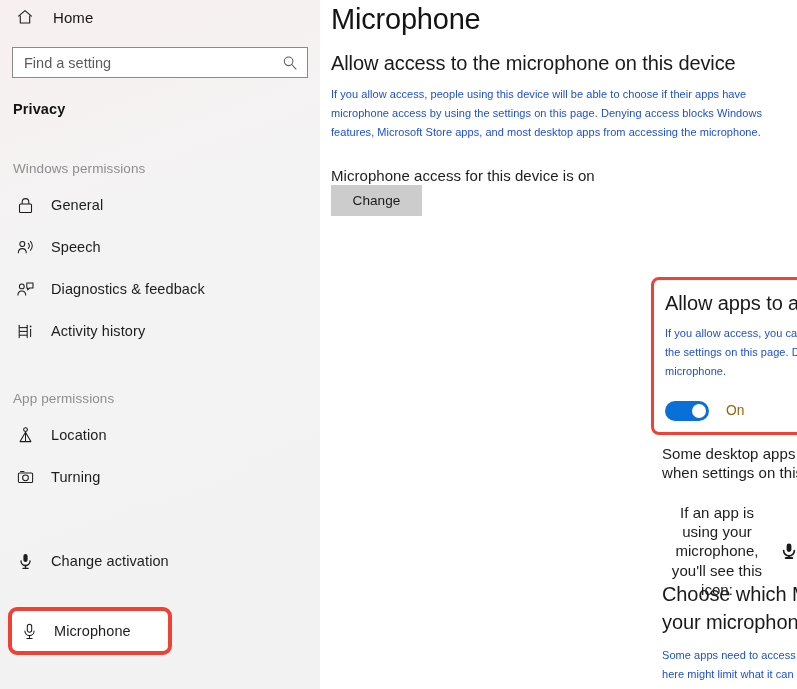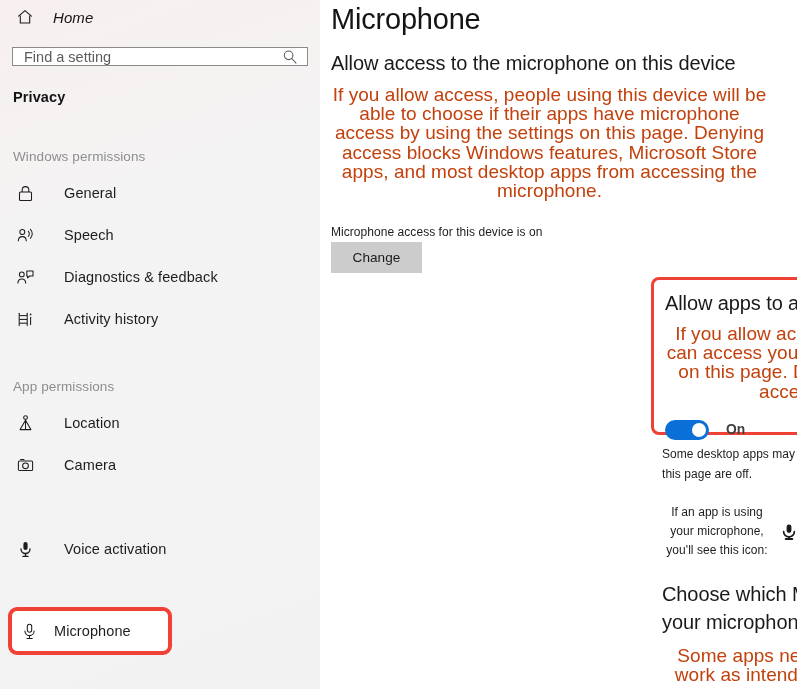--- a/index.html
+++ b/index.html
@@ -30,40 +30,39 @@
     background: linear-gradient(160deg, #f7eff0 0%, #f6f1f1 12%, #f4f3f3 30%, #f3f3f3 55%, #f2f2f2 100%);
     overflow: hidden;
   }
 
   .home-row {
     display: flex;
     align-items: center;
     height: 30px;
     padding-left: 14px;
     margin-top: 2px;
-    font-style: italic;
   }
   .home-row .ico {
     width: 22px;
     height: 22px;
     display: flex;
     align-items: center;
     justify-content: center;
     flex: 0 0 22px;
   }
   .home-label {
     font-size: 15px;
     color: #171717;
     margin-left: 17px;
     letter-spacing: .1px;
   }
 
   .search-wrap {
     margin: 15px 12px 0 12px;
-    height: 19px;
+    height: 31px;
     border: 1px solid #8a8a8a;
     background: #ffffff;
     display: flex;
     align-items: center;
     padding: 0 8px 0 11px;
   }
   .search-input {
     flex: 1 1 auto;
     border: 0;
     outline: none;
@@ -107,21 +106,21 @@
     width: 24px;
     height: 24px;
     flex: 0 0 24px;
     display: flex;
     align-items: center;
     justify-content: center;
   }
   .nav-item .nav-label {
     font-size: 14.5px;
     color: #1d1d1d;
-    margin-left: 27px;
+    margin-left: 14px;
     letter-spacing: .1px;
     white-space: nowrap;
   }
 
   
   .nav-item.highlighted {
     position: absolute;
     left: 8px;
     top: 607px;
     width: 164px;
@@ -163,30 +162,29 @@
   .h-sub {
     font-size: 20px;
     font-weight: normal;
     color: #1a1a1a;
     letter-spacing: -.1px;
     line-height: 26px;
   }
   .h-sub.first { margin-top: 12px; }
 
   .body-text {
-    font-size: 19px;
-    color: #c2410c;
+    font-size: 11px;
+    color: #1d4ed8;
     line-height: 19.2px;
     letter-spacing: .05px;
-    text-align: center;
   }
   .body-text.m1 { margin-top: 9px; max-width: 437px; }
 
   .dark-text {
-    font-size: 12px;
+    font-size: 15px;
     color: #1d1d1d;
     line-height: 19.2px;
     letter-spacing: .05px;
   }
 
   .device-status { margin-top: 23px; }
 
   .change-btn {
     width: 91px;
     height: 31px;
@@ -233,22 +231,21 @@
     right: 3px;
     top: 3px;
     width: 14px;
     height: 14px;
     border-radius: 50%;
     background: #ffffff;
   }
   .toggle-label {
     margin-left: 17px;
     font-size: 13.8px;
-    color: #404040;
-    font-weight: bold;
+    color: #a16207;
   }
 
   .after-panel { position: absolute; left: 342px; top: 444px; width: 443px; }
 
   .icon-note {
     position: absolute;
     left: 342px;
     top: 503px;
     display: flex;
     align-items: center;
@@ -360,21 +357,21 @@
       </div>
 
       <div class="nav-item">
         <span class="nav-ico">
           <svg width="19" height="19" viewBox="0 0 19 19">
             <rect x="2.4" y="5" width="14.2" height="9.5" rx="1.1" fill="none" stroke="#1d1d1d" stroke-width="1.05"></rect>
             <circle cx="9.5" cy="9.8" r="2.9" fill="none" stroke="#1d1d1d" stroke-width="1.05"></circle>
             <line x1="4.6" y1="3.5" x2="8" y2="3.5" stroke="#1d1d1d" stroke-width="1.05" stroke-linecap="round"></line>
           </svg>
         </span>
-        <span class="nav-label">Camera</span>
+        <span class="nav-label">Turning</span>
       </div>
 
       <div class="nav-item highlighted">
         <span class="nav-ico">
           <svg width="19" height="19" viewBox="0 0 19 19">
             <rect x="7.3" y="2.2" width="4.4" height="8" rx="2.2" fill="none" stroke="#1d1d1d" stroke-width="1.05"></rect>
             <path d="M4.9 9 a4.6 4.6 0 0 0 9.2 0" fill="none" stroke="#1d1d1d" stroke-width="1.05" stroke-linecap="round"></path>
             <line x1="9.5" y1="13.6" x2="9.5" y2="16.2" stroke="#1d1d1d" stroke-width="1.05" stroke-linecap="round"></line>
             <line x1="6.9" y1="16.4" x2="12.1" y2="16.4" stroke="#1d1d1d" stroke-width="1.05" stroke-linecap="round"></line>
           </svg>
@@ -389,21 +386,21 @@
 
       <div class="nav-item">
         <span class="nav-ico">
           <svg width="19" height="19" viewBox="0 0 19 19">
             <rect x="7.4" y="2" width="4.2" height="8" rx="2.1" fill="#1d1d1d"></rect>
             <path d="M5 9 a4.5 4.5 0 0 0 9 0" fill="none" stroke="#1d1d1d" stroke-width="1.35" stroke-linecap="round"></path>
             <line x1="9.5" y1="13.5" x2="9.5" y2="16" stroke="#1d1d1d" stroke-width="1.35" stroke-linecap="round"></line>
             <line x1="6.9" y1="16.3" x2="12.1" y2="16.3" stroke="#1d1d1d" stroke-width="1.35" stroke-linecap="round"></line>
           </svg>
         </span>
-        <span class="nav-label">Voice activation</span>
+        <span class="nav-label">Change activation</span>
       </div>
 
     </div>
 
     <div class="sidebar-scroll-track">
       
     </div>
 
   </div>
 

